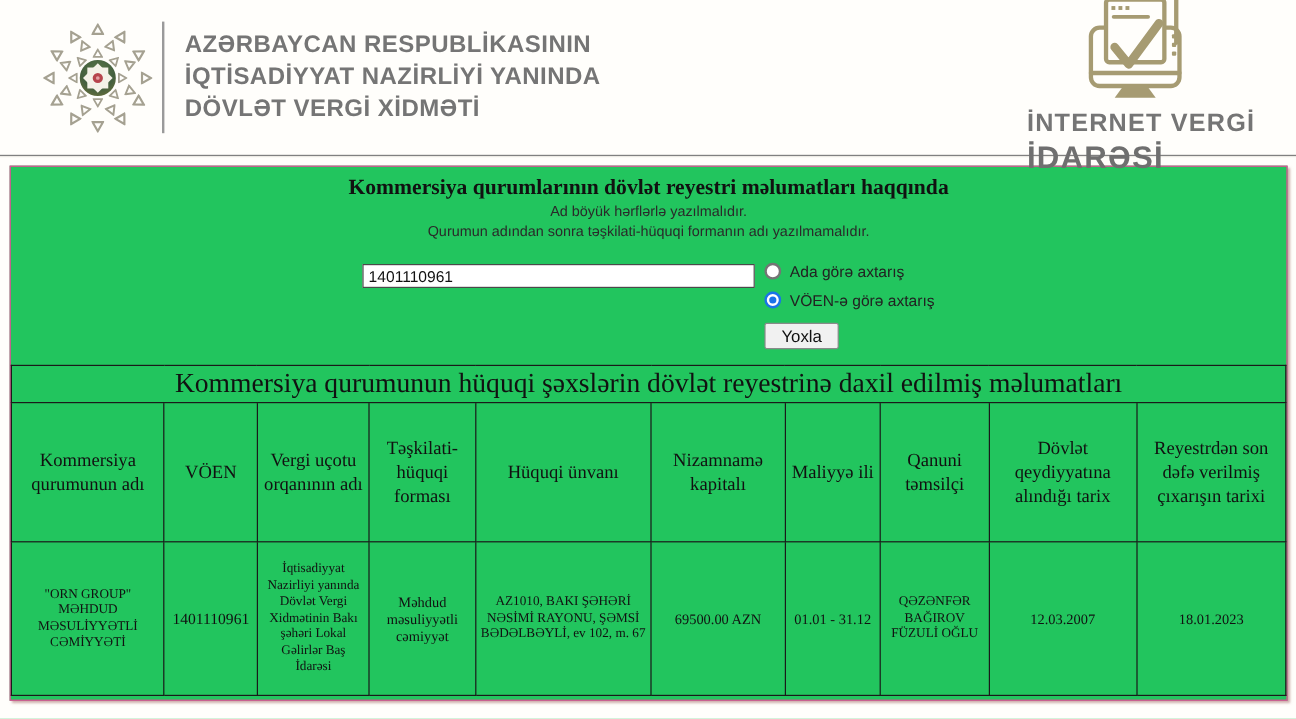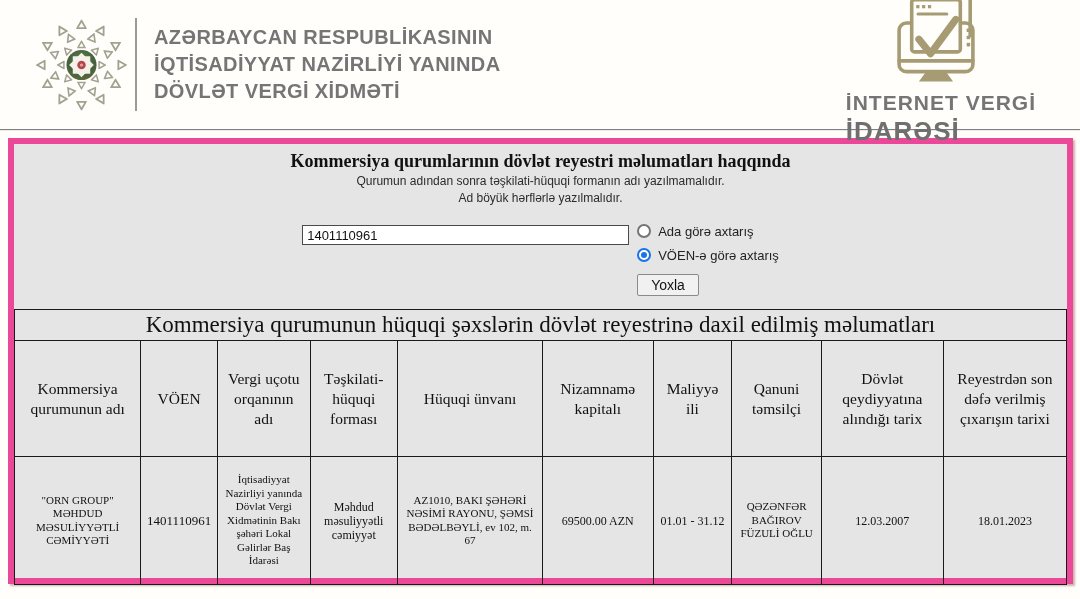--- a/index.html
+++ b/index.html
@@ -9,21 +9,21 @@
     background:#fffefb;
     font-family:"Liberation Sans", sans-serif;
     color:#1a1a1a;
     overflow:hidden;
   }
 
   
   .header{
     height:129px;
     display:flex; justify-content:space-between; align-items:center;
-    padding:0 44px 0 33px;
+    padding:0 34px 0 33px;
   }
   .header-left{ display:flex; align-items:center; }
   .emblem{ width:97px; height:110px; display:block; }
   .hdr-divider{ width:2px; height:93px; background:#9a9a9a; margin:0 17px 0 5px; }
   .org-name{
     font-size:20px; font-weight:bold; color:#757575;
     line-height:27px; letter-spacing:.4px;
   }
   .header-right{ display:flex; align-items:center;flex-direction:column; }
   .ivi-icon{ width:90px; height:106px; display:block; margin-right:10px; }
@@ -32,23 +32,23 @@
 
   .top-rule{
     height:2px; border:none; margin:0;
     border-top:1px solid #808080; border-bottom:1px solid #eceae4;
   }
 
   
   .content-box{
     margin:7px 7px 0 8px;
     height:446px;
-    border:6px solid #ec4899;
+    border:1px solid #ec4899;
     box-shadow:2px 2px 2px rgba(165,110,105,.55);
-    background:#e5e5e5;
+    background:#22c55e;
   }
 
   
   .search-panel{ height:165px; text-align:center; padding-top:7px; }
   .search-title{
     margin:0; font-family:"Liberation Serif", serif;
     font-size:18px; font-weight:bold; color:#111;
   }
   .search-note{ font-size:12px; color:#2a2a2a; line-height:15px; margin-top:2px; }
   .search-controls{
@@ -257,22 +257,22 @@
     </div>
   </div>
 </div>
 
 <hr class="top-rule">
 
 <div class="content-box">
 
   <div class="search-panel">
     <h1 class="search-title">Kommersiya qurumlarının dövlət reyestri məlumatları haqqında</h1>
+    <div class="search-note">Ad böyük hərflərlə yazılmalıdır.</div>
     <div class="search-note">Qurumun adından sonra təşkilati-hüquqi formanın adı yazılmamalıdır.</div>
-    <div class="search-note">Ad böyük hərflərlə yazılmalıdır.</div>
 
     <div class="search-controls">
       <input class="search-input" type="text" value="1401110961" style="">
       <div class="radio-col">
         <div class="radio-row">
           <span class="radio-circle"></span>
           <span class="radio-label">Ada görə axtarış</span>
         </div>
         <div class="radio-row">
           <span class="radio-circle selected"></span>

